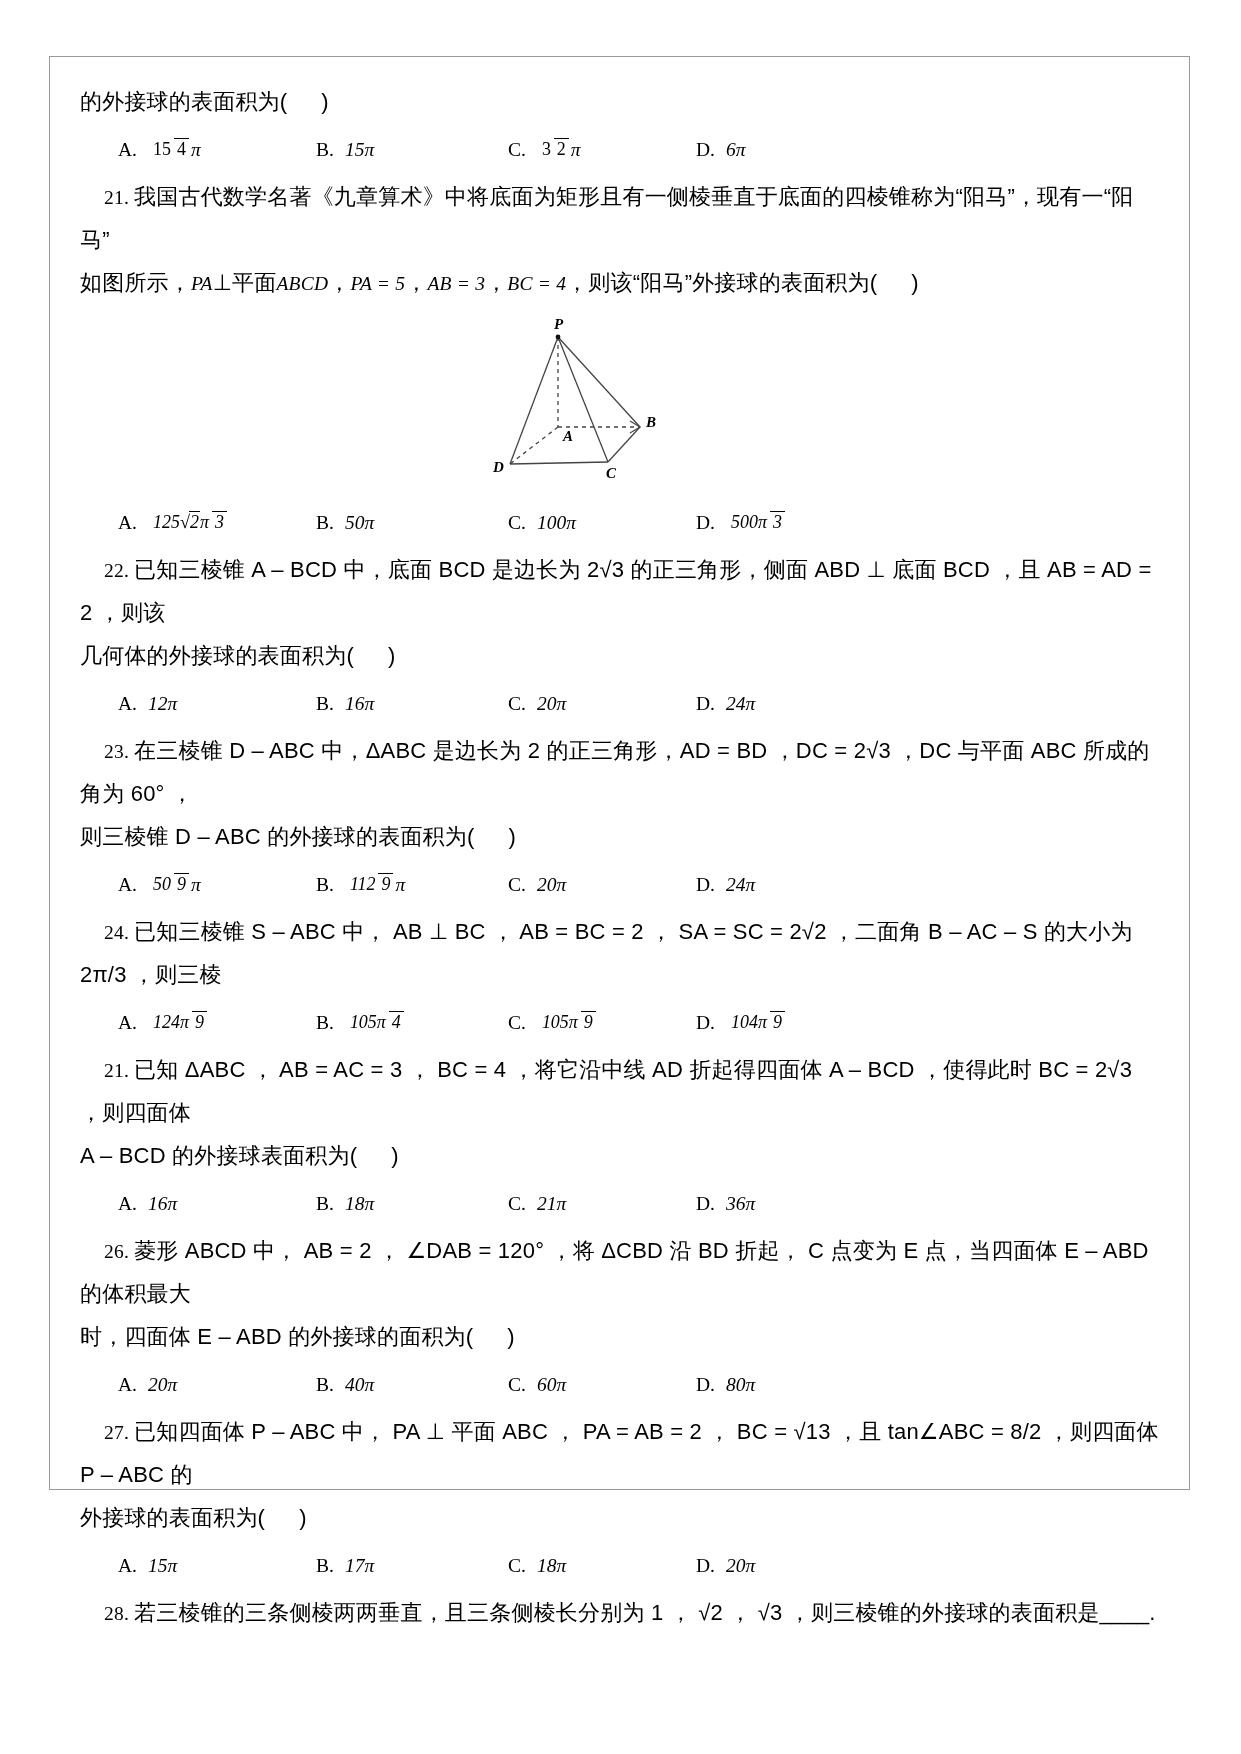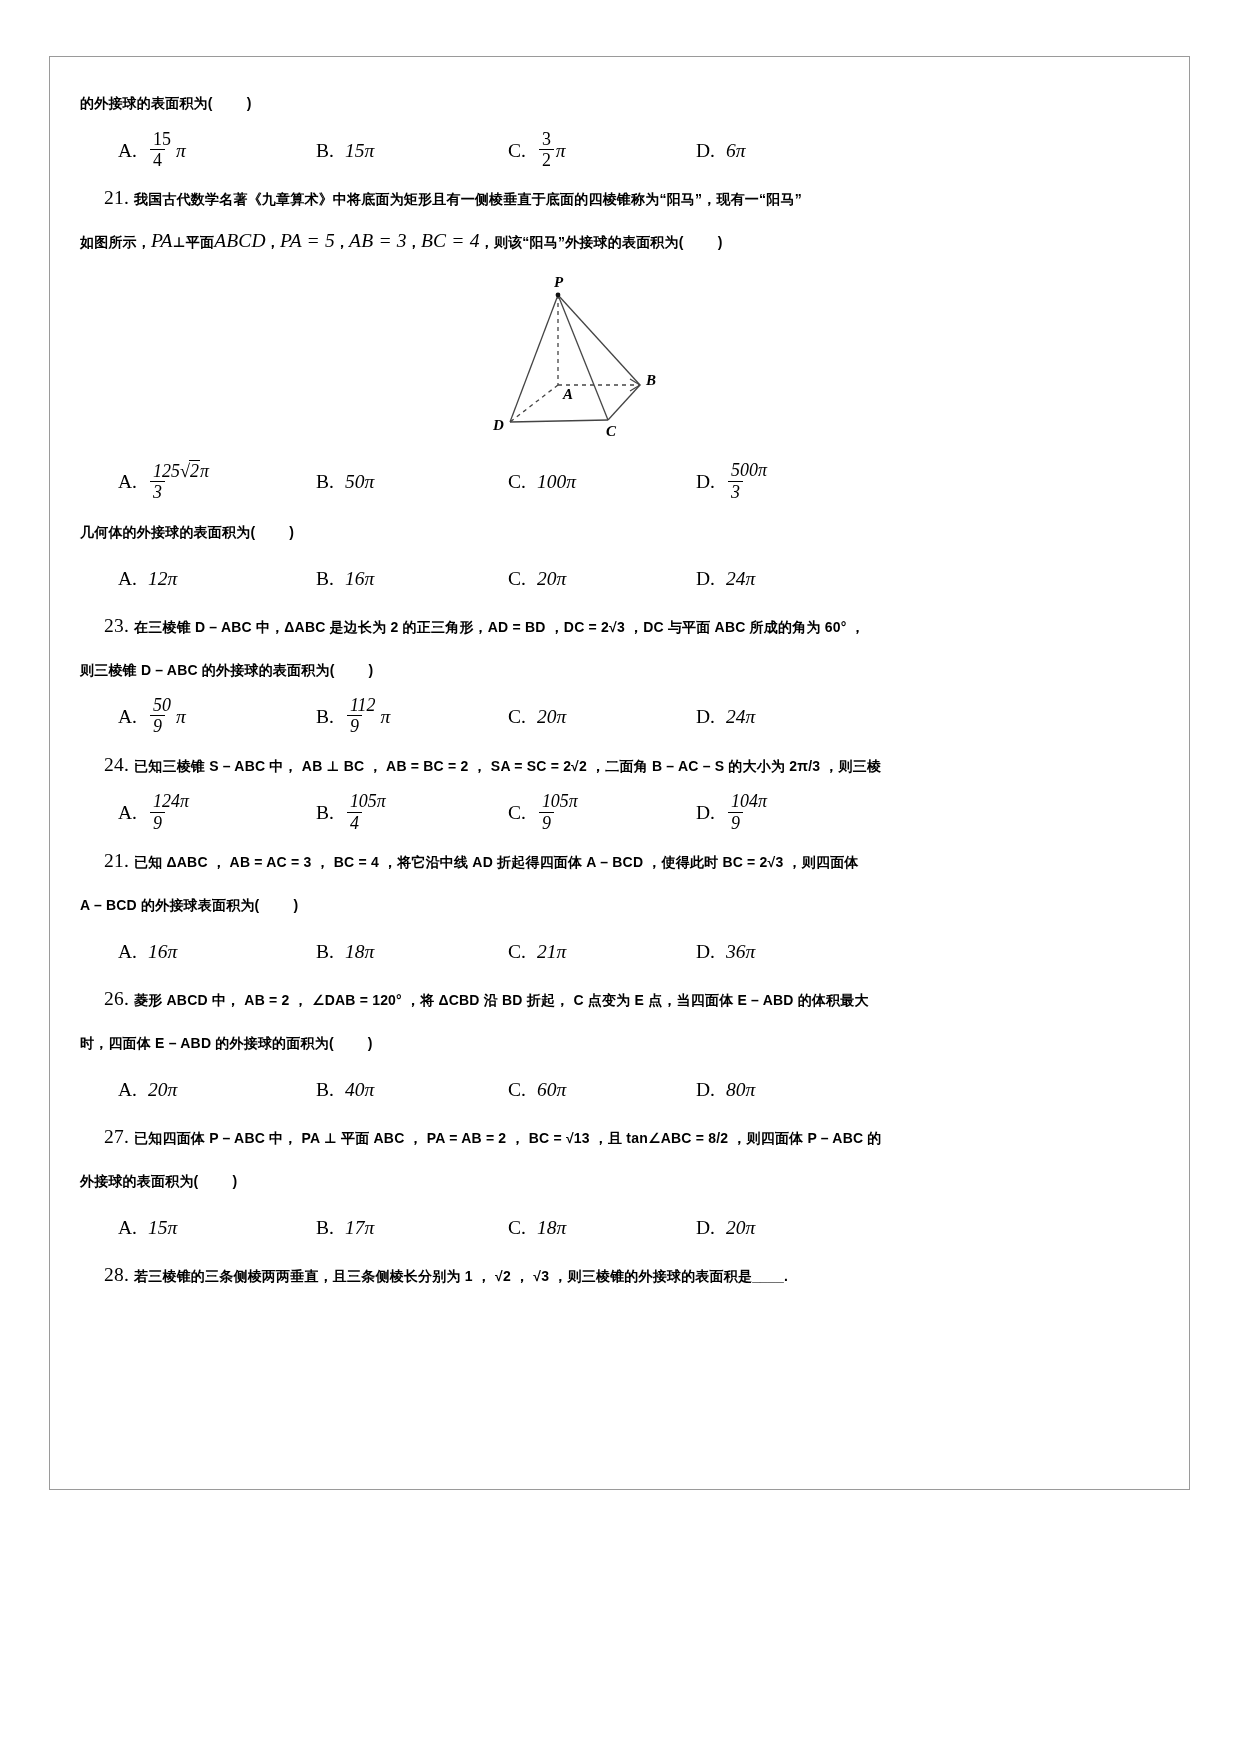--- a/index.html
+++ b/index.html
@@ -29,21 +29,21 @@
     padding: 24px 30px 0 30px;
     box-sizing: border-box;
   }
   .q {
     font-size: 19.5px;
     line-height: 42px;
     margin: 0;
     letter-spacing: 0.2px;
   }
   .q-block { margin-bottom: 2px; }
-  .cn { font-family: "Liberation Sans", "DejaVu Sans", sans-serif; font-size: 14px; font-weight: bold; }
+  .cn { font-family: "Liberation Sans", "DejaVu Sans", sans-serif; font-size: 22px; }
   .it { font-style: italic; font-family: "Liberation Serif", serif; }
   .num { font-family: Liberation Serif, serif; margin-left: 24px; }
   .opts {
     display: flex;
     font-size: 19.5px;
     line-height: 40px;
     padding-left: 38px;
     margin-top: 6px;
     margin-bottom: 6px;
   }
@@ -54,22 +54,22 @@
   }
   .opt .lbl { margin-right: 11px; }
   .w1 { width: 198px; }
   .w2 { width: 192px; }
   .w3 { width: 188px; }
   .w4 { width: 180px; }
 
   
   .frac {
     display: inline-flex;
-    flex-direction: column;
-    align-items: flex-start;
+    flex-direction: row;
+    align-items: center;
     vertical-align: middle;
     font-size: 0.92em;
     line-height: 1.12;
     margin: 0 2px;
     position: relative;
     top: -0.08em;
   }
   .frac .den { border-top: 1.2px solid #000; padding: 0 3px; }
   .frac .nmr { padding: 0 3px; }
 
@@ -190,20 +190,24 @@
           <span class="frac">
             <span class="nmr it">500π</span>
             <span class="den it">3</span>
           </span>
         </span>
       </div>
     </div>
 
     <div class="q-block">
       <p class="q">
+        <span class="num">22.</span>
+        <span class="cn">已知三棱锥 A – BCD 中，底面 BCD 是边长为 2√3 的正三角形，侧面 ABD ⊥ 底面 BCD ，且 AB = AD = 2 ，则该</span>
+      </p>
+      <p class="q">
         <span class="cn">几何体的外接球的表面积为(</span><span class="paren-gap"></span><span class="cn">)</span>
       </p>
       <div class="opts">
         <span class="opt w1">
             <span class="lbl">A.</span>
             <span class="it">12π</span>
           </span>
         <span class="opt w2">
             <span class="lbl">B.</span>
             <span class="it">16π</span>

